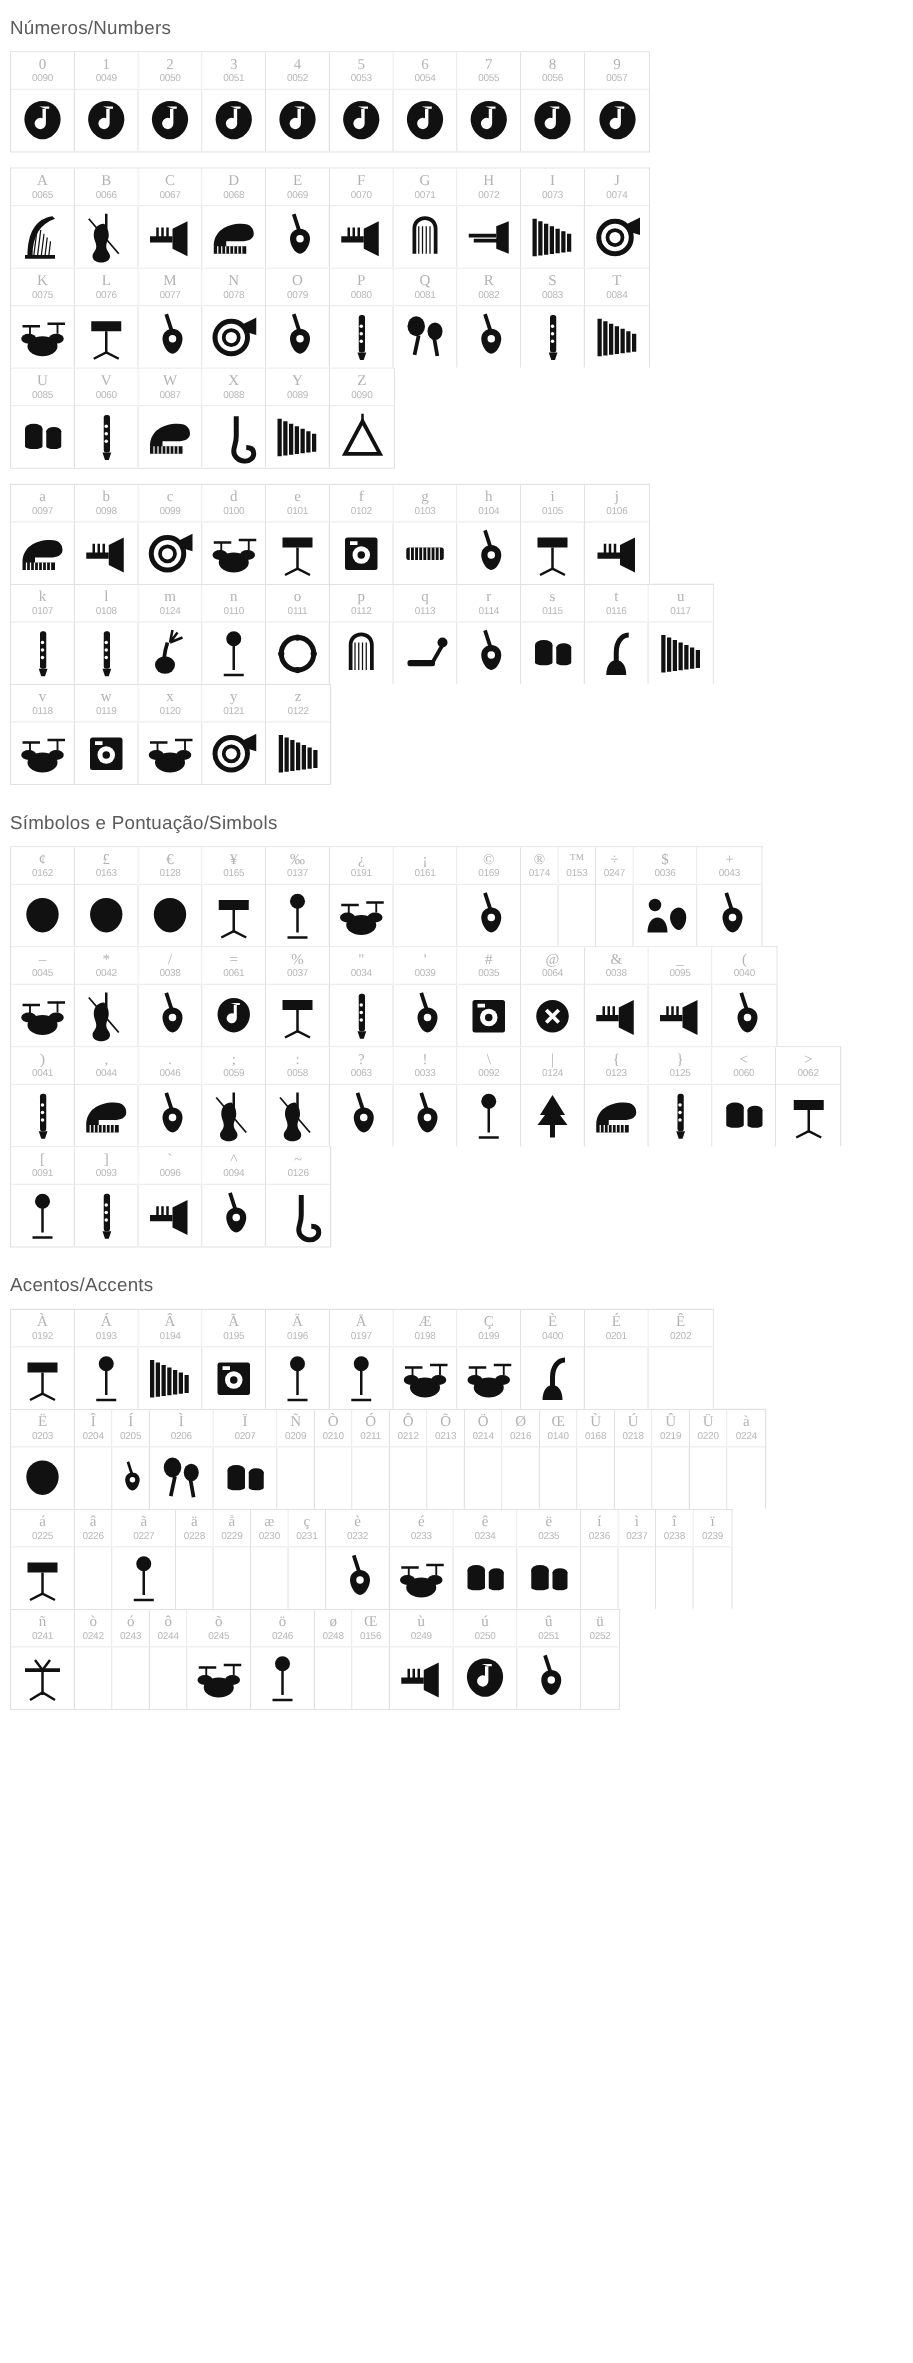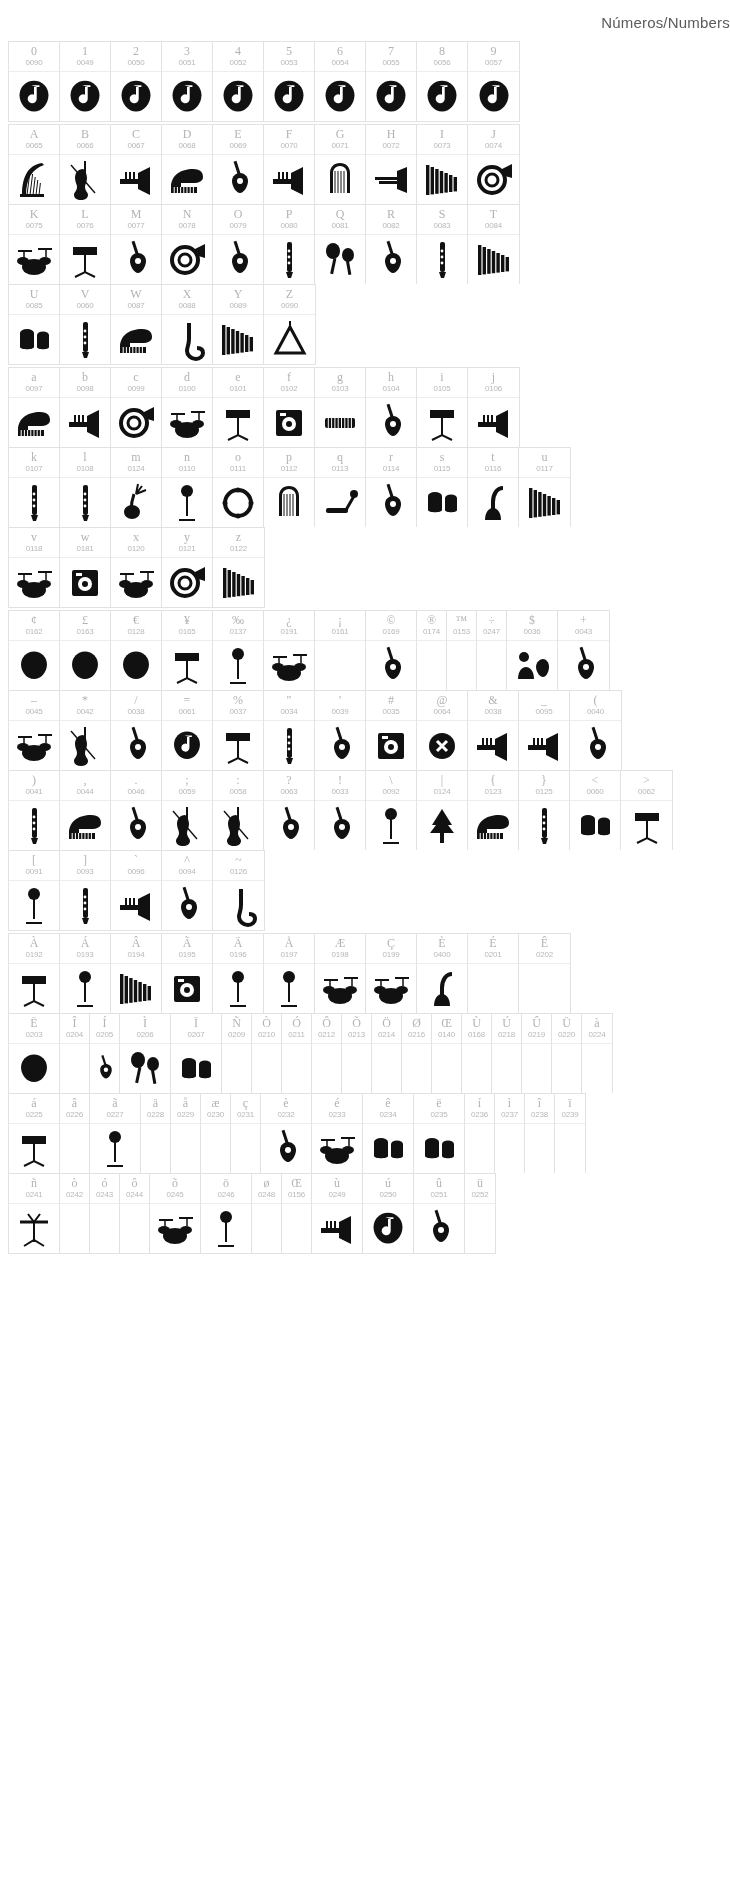--- a/index.html
+++ b/index.html
@@ -21,22 +21,21 @@
   }
   .section-title {
     font-size: 15px;
     color: #5a5a5a;
     font-weight: 400;
     margin: 0;
     padding: 10px 0 10px 8px;
     letter-spacing: 0.2px;
   }
   .section {
-    margin-bottom: 2px;
-    text-align: right;
+    margin-bottom: 12px;
   }
   .rows {
     padding-left: 8px;
   }
   .glyph-row {
     display: flex;
     flex-wrap: nowrap;
     border: 1px solid #e2e2e2;
     border-bottom: none;
     width: max-content;
@@ -952,21 +951,21 @@
                   <ellipse cx="9" cy="22" rx="6" ry="4" fill="#111"></ellipse>
                   <ellipse cx="31" cy="22" rx="6" ry="4" fill="#111"></ellipse>
                   <path d="M4 12h14M24 10h14" stroke="#111" stroke-width="2"></path>
                   <path d="M10 12v8M32 10v8" stroke="#111" stroke-width="1.5"></path>
                 </svg>
               </div>
             </div>
             <div class="cell">
               <div class="cell-head">
                 <div class="ch">w</div>
-                <div class="code">0181</div>
+                <div class="code">0119</div>
               </div>
               <div class="cell-body">
                 <svg width="40" height="42" viewBox="0 0 40 42">
                   <rect x="7" y="8" width="26" height="26" rx="2" fill="#111"></rect>
                   <circle cx="20" cy="22" r="7" fill="#fff"></circle>
                   <circle cx="20" cy="22" r="3" fill="#111"></circle>
                   <rect x="11" y="11" width="6" height="3" fill="#fff"></rect>
                 </svg>
               </div>
             </div>
@@ -1014,20 +1013,21 @@
                     <rect x="27" y="16" width="3.4" height="17"></rect>
                     <rect x="31.599999999999998" y="18" width="3.4" height="14.399999999999999"></rect>
                   </g>
                 </svg>
               </div>
             </div>
           </div>
         </div>
       </div>
       <div class="section">
+        <div class="section-title">Símbolos e Pontuação/Simbols</div>
         <div class="rows">
           <div class="glyph-row">
             <div class="cell">
               <div class="cell-head">
                 <div class="ch">¢</div>
                 <div class="code">0162</div>
               </div>
               <div class="cell-body">
                 <svg width="34" height="34" viewBox="0 0 40 42">
                   <path d="M20 3c9 0 16 7 16 16s-7 18-16 18S4 28 4 19 11 3 20 3z" fill="#111"></path>
@@ -1588,20 +1588,21 @@
                   <path d="M22 4v16c0 6-2 8-2 12 0 4 4 8 9 8 4 0 7-3 7-6 0-4-3-5-6-5" fill="none" stroke="#111" stroke-width="4"></path>
                   <circle cx="22" cy="10" r="1.5" fill="#111"></circle>
                   <circle cx="22" cy="16" r="1.5" fill="#111"></circle>
                 </svg>
               </div>
             </div>
           </div>
         </div>
       </div>
       <div class="section">
+        <div class="section-title">Acentos/Accents</div>
         <div class="rows">
           <div class="glyph-row">
             <div class="cell">
               <div class="cell-head">
                 <div class="ch">À</div>
                 <div class="code">0192</div>
               </div>
               <div class="cell-body">
                 <svg width="40" height="42" viewBox="0 0 40 42">
                   <path d="M8 8h24v8H8z" fill="#111"></path>

